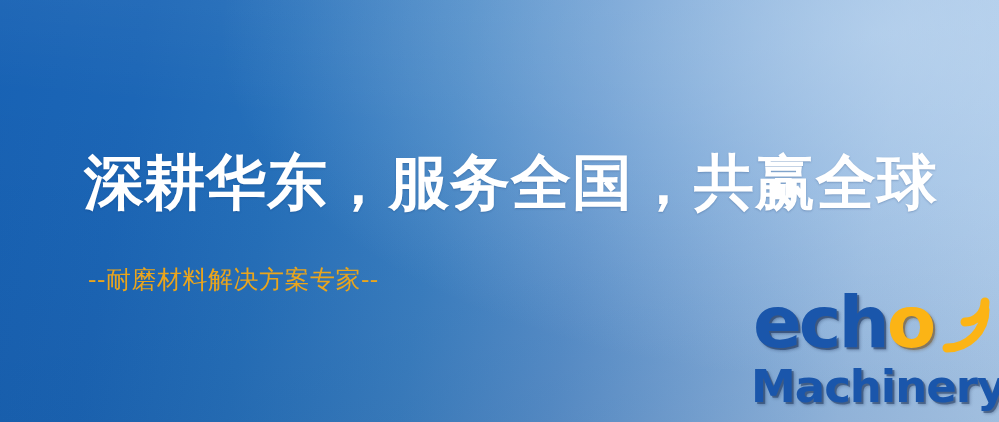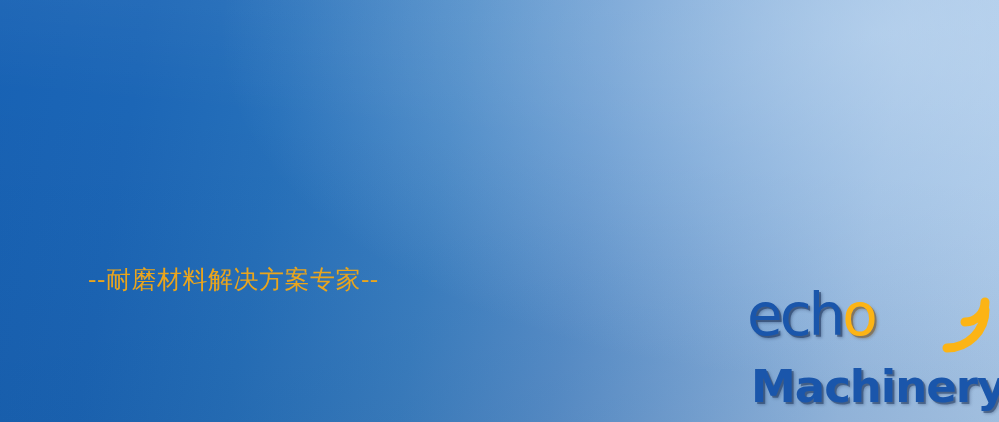--- a/index.html
+++ b/index.html
@@ -76,26 +76,26 @@
   .logo-wordmark {
     position: absolute;
     left: 0;
     top: 0;
     width: 254px;
     height: 84px;
   }
 
   .logo-echo {
     position: absolute;
-    left: 2px;
+    left: 8px;
     top: -6px;
     margin: 0;
     font-family: "DejaVu Sans", "Liberation Sans", sans-serif;
-    font-size: 58px;
-    font-weight: normal;
+    font-size: 72px;
+    font-weight: bold;
     line-height: 1;
     letter-spacing: -3px;
     color: #1a56ab;
     text-shadow:
       2px 2px 0 rgba(10,30,70,0.45),
       3px 3px 3px rgba(10,30,70,0.30);
   }
 
   .logo-echo .o-gold {
     color: #fcb415;
@@ -129,20 +129,21 @@
       3px 3px 3px rgba(10,30,70,0.26);
   }
 </style>
 </head>
 <body>
 
 <div class="banner">
 
   <div class="banner-sheen"></div>
 
+  <h1 class="headline">深耕华东，服务全国，共赢全球</h1>
 
   <p class="subhead">--耐磨材料解决方案专家--</p>
 
   <div class="logo">
 
     <div class="logo-wordmark">
       <span class="logo-echo"><span>ech</span><span class="o-gold">o</span></span>
 
       <svg class="logo-waves" viewBox="0 0 60 62">
         <g fill="none" stroke="#fcb415" stroke-width="9" stroke-linecap="round">

